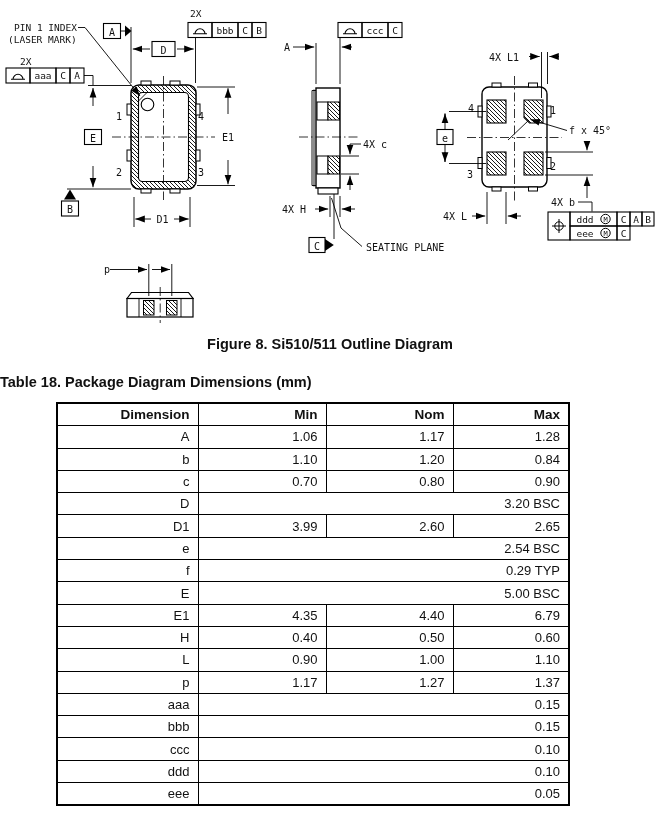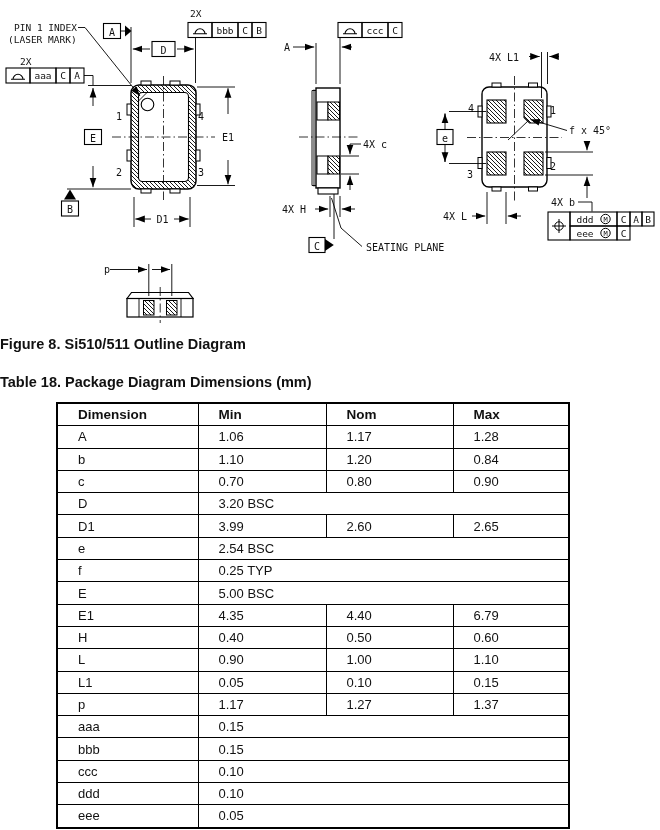--- a/index.html
+++ b/index.html
@@ -9,24 +9,24 @@
   svg text{font-family:"DejaVu Sans Mono",monospace;fill:#111;font-size:10px;text-anchor:middle}
   svg text.st{text-anchor:start}
   svg text.sm{font-size:9.5px}
   svg text.xs{font-size:7px}
   .ext{stroke:#000;stroke-width:.9;fill:none}
   .dl{stroke:#000;stroke-width:.9;fill:none}
   .ol{stroke:#000;fill:#fff}
   .cl{stroke:#000;stroke-width:.8;fill:none;stroke-dasharray:9 3 1.5 3}
   .fr{stroke:#000;stroke-width:1.1;fill:#fff}
   .frn{stroke:#000;stroke-width:1.1;fill:none}
-  .caption{text-align:left;font-weight:bold;font-size:14.5px;margin-top:4px}
+  .caption{text-align:center;font-weight:bold;font-size:14.5px;margin-top:4px}
   .tabletitle{font-weight:bold;font-size:14.5px;margin-top:22px;margin-bottom:12px}
   table{border-collapse:collapse;margin-left:56px;border:2px solid #000}
-  th,td{border:1px solid #000;text-align:left;height:21.3px;font-size:13px;padding:0 20px}
+  th,td{border:1px solid #000;text-align:right;height:21.3px;font-size:13px;padding:0 8px}
   th{font-size:13.5px}
 </style>
 </head>
 <body>
 
 <svg width="660" height="332" viewBox="0 0 660 332">
   <defs>
     <marker id="arr" markerUnits="userSpaceOnUse" markerWidth="11" markerHeight="8" refX="9.5" refY="4" orient="auto">
       <path d="M0,0.6 L9.5,4 L0,7.4 Z" fill="#000"></path>
     </marker>
@@ -337,21 +337,21 @@
         <td>3.99</td>
         <td>2.60</td>
         <td>2.65</td>
       </tr>
       <tr>
         <td>e</td>
         <td colspan="3">2.54 BSC</td>
       </tr>
       <tr>
         <td>f</td>
-        <td colspan="3">0.25 TYP</td>
+        <td colspan="3">0.29 TYP</td>
       </tr>
       <tr>
         <td>E</td>
         <td colspan="3">5.00 BSC</td>
       </tr>
       <tr>
         <td>E1</td>
         <td>4.35</td>
         <td>4.40</td>
         <td>6.79</td>
@@ -362,26 +362,20 @@
         <td>0.50</td>
         <td>0.60</td>
       </tr>
       <tr>
         <td>L</td>
         <td>0.90</td>
         <td>1.00</td>
         <td>1.10</td>
       </tr>
       <tr>
-        <td>L1</td>
-        <td>0.05</td>
-        <td>0.10</td>
-        <td>0.15</td>
-      </tr>
-      <tr>
         <td>p</td>
         <td>1.17</td>
         <td>1.27</td>
         <td>1.37</td>
       </tr>
       <tr>
         <td>aaa</td>
         <td colspan="3">0.15</td>
       </tr>
       <tr>

